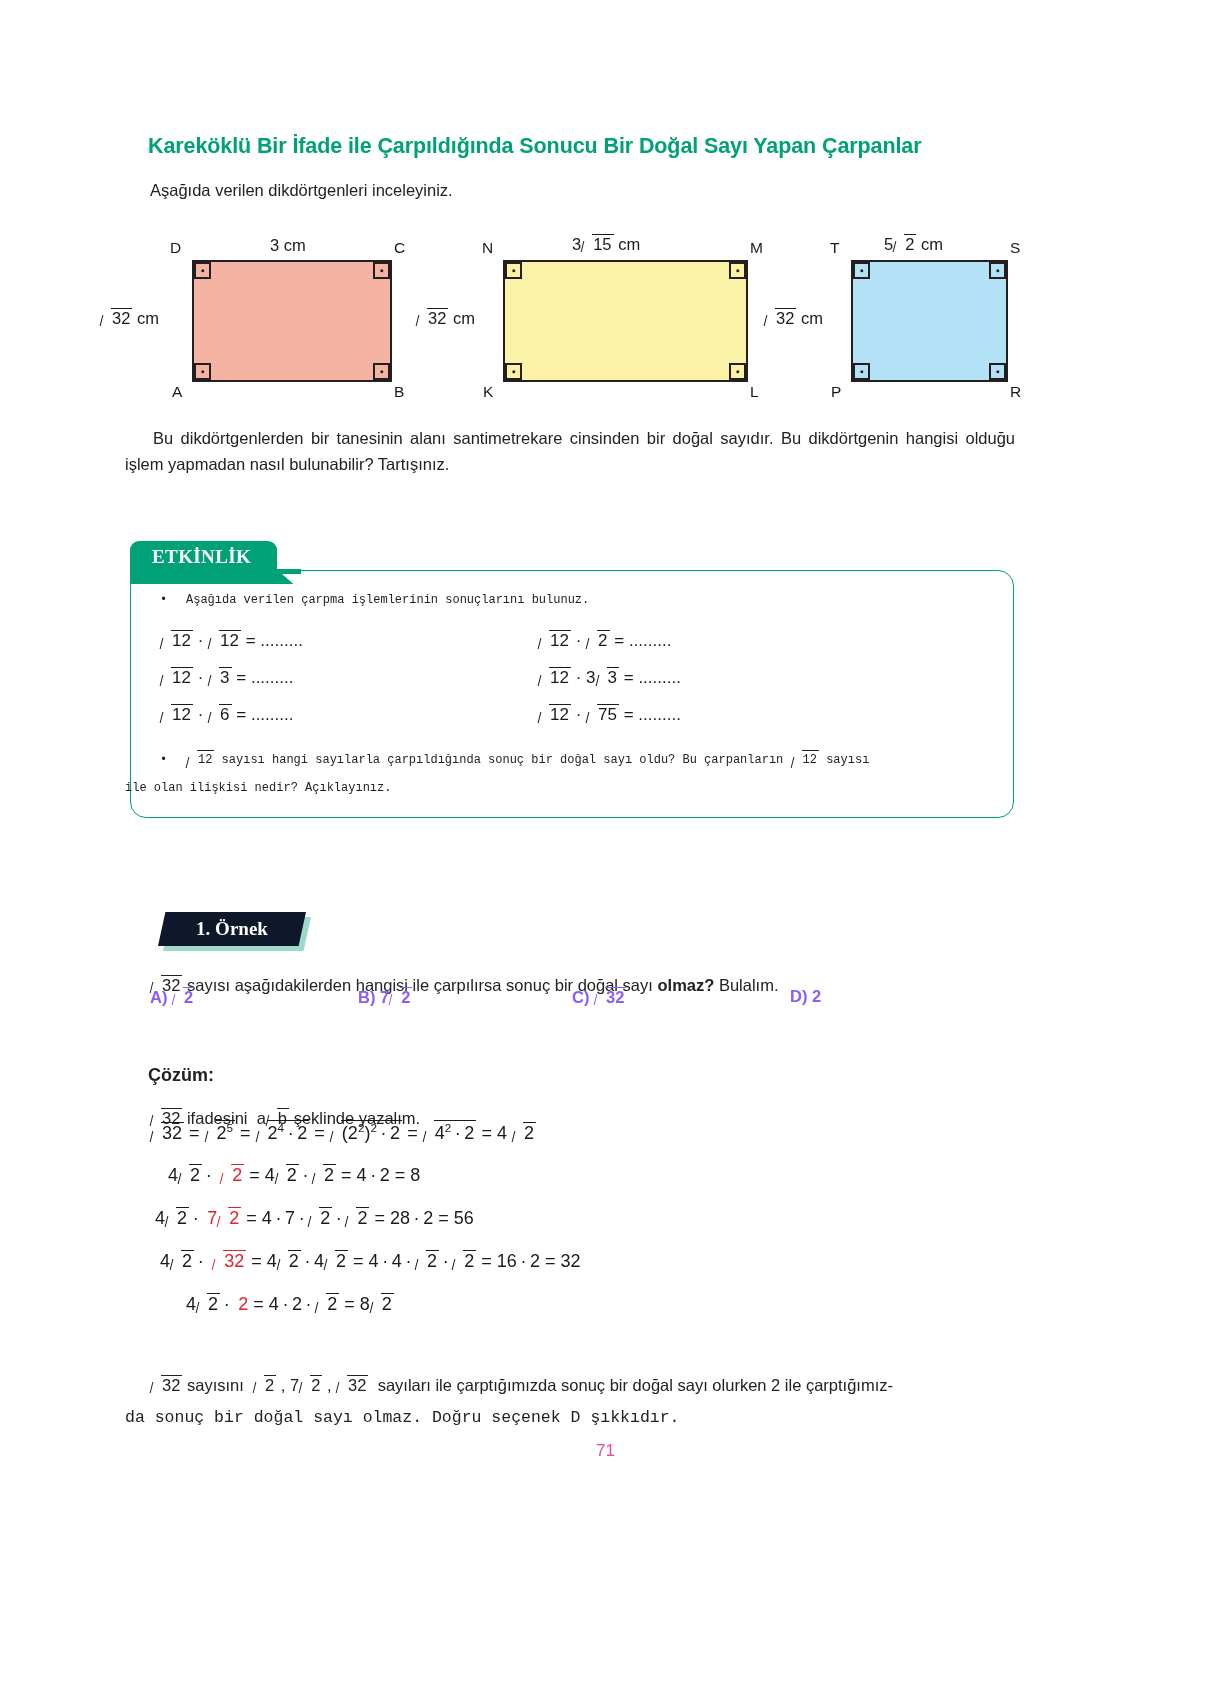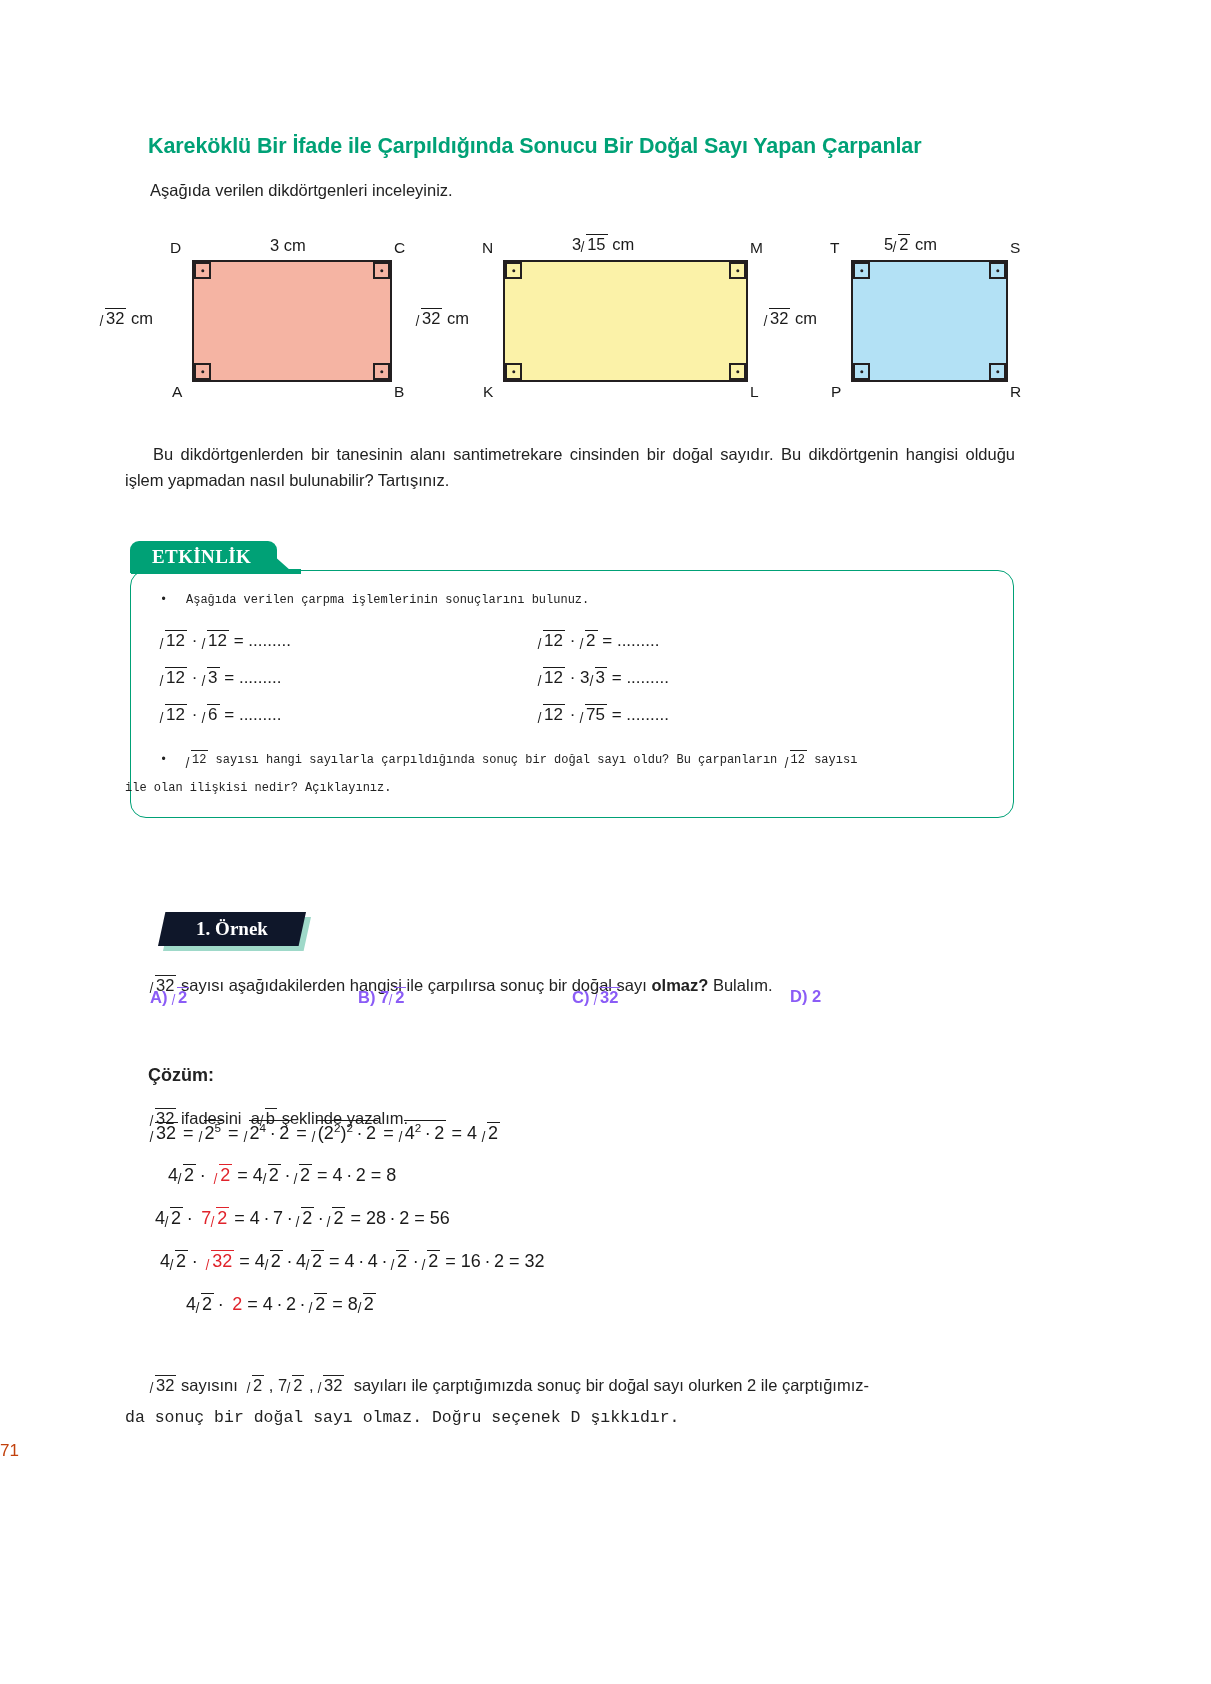--- a/index.html
+++ b/index.html
@@ -50,21 +50,21 @@
   .ra.tl{left:0;top:0;}
   .ra.tr{right:0;top:0;}
   .ra.bl{left:0;bottom:0;}
   .ra.br{right:0;bottom:0;}
 
   .vlabel{position:absolute;font-size:15.5px;color:#1a1a1a;white-space:nowrap;}
   .toplabel{position:absolute;font-size:16.5px;color:#1a1a1a;white-space:nowrap;}
   .sidelabel{position:absolute;font-size:16.5px;color:#1a1a1a;white-space:nowrap;}
 
   
-  .rad{display:inline-block;position:relative;padding-left:5px;white-space:nowrap;}
+  .rad{display:inline-block;position:relative;padding-left:11px;white-space:nowrap;}
   .rad::before{
     content:"";position:absolute;left:1px;bottom:2px;
     width:8px;height:11px;
     border-left:1.3px solid currentColor;
     transform:skewX(-14deg);
   }
   .rad > .rbody{
     display:inline-block;
     border-top:1.3px solid currentColor;
     padding:0 2px 0 1px;
@@ -75,21 +75,21 @@
   }
 
   
   .activity{
     position:absolute;left:130px;top:570px;width:884px;height:248px;
     border:1.6px solid #00a176;border-radius:16px;
     box-sizing:border-box;background:#fff;
   }
   .act-tab{
     position:absolute;left:130px;top:541px;
-    height:32px;padding:0 26px 0 22px;
+    height:32px;padding:0 26px 11px 22px;
     background:#00a176;color:#fff;
     border-radius:9px 9px 0 0;
     font-family:"Liberation Serif", serif;
     font-weight:bold;font-size:19px;
     display:flex;align-items:center;
     letter-spacing:0.4px;
     z-index:3;
   }
   .act-tab::after{
     content:"";position:absolute;right:-16px;bottom:0;
@@ -123,21 +123,21 @@
     z-index:1;
   }
 
   .q-line{position:absolute;font-size:16.5px;color:#222;margin-top:30px;}
   .opt{position:absolute;font-size:16.5px;color:#8b5cf6;white-space:nowrap;font-weight:bold;}
   .bold{font-weight:bold;}
   .red{color:#e0232b;}
 
   .pagenum{
     position:absolute;left:0;top:1441px;width:1211px;
-    text-align:left;font-size:17px;color:#c2410c;
+    text-align:center;font-size:17px;color:#ec4899;
   }
   sup{font-size:0.65em;vertical-align:super;}
 </style>
 </head>
 <body>
 
 <div class="page">
 
   <div class="section-title">Kareköklü Bir İfade ile Çarpıldığında Sonucu Bir Doğal Sayı Yapan Çarpanlar</div>
   <div class="intro">Aşağıda verilen dikdörtgenleri inceleyiniz.</div>
@@ -196,21 +196,21 @@
       <div class="rect" style="left:41px;top:24px;width:157px;height:122px;">
         <span class="ra tl"></span>
         <span class="ra tr"></span>
         <span class="ra bl"></span>
         <span class="ra br"></span>
       </div>
     </div>
 
   </div>
 
-  <div class="para" style="left:125px;top:426px;width:890px;text-indent:28px;text-align:justify;margin-top:16px;">Bu dikdörtgenlerden bir tanesinin alanı santimetrekare cinsinden bir doğal sayıdır. Bu dikdörtgenin hangisi olduğu işlem yapmadan nasıl bulunabilir? Tartışınız.</div>
+  <div class="para" style="left:125px;top:426px;width:890px;text-indent:28px;text-align:justify;">Bu dikdörtgenlerden bir tanesinin alanı santimetrekare cinsinden bir doğal sayıdır. Bu dikdörtgenin hangisi olduğu işlem yapmadan nasıl bulunabilir? Tartışınız.</div>
 
   <div class="act-tab">
     <span>ETKİNLİK</span>
   </div>
   <div class="activity"></div>
   <div class="tab-cover"></div>
 
   <div class="bullet" style="left:160px;top:593px;width:800px;">
     <span style="display:inline-block;width:26px;">•</span><span>Aşağıda verilen çarpma işlemlerinin sonuçlarını bulunuz.</span>
   </div>

